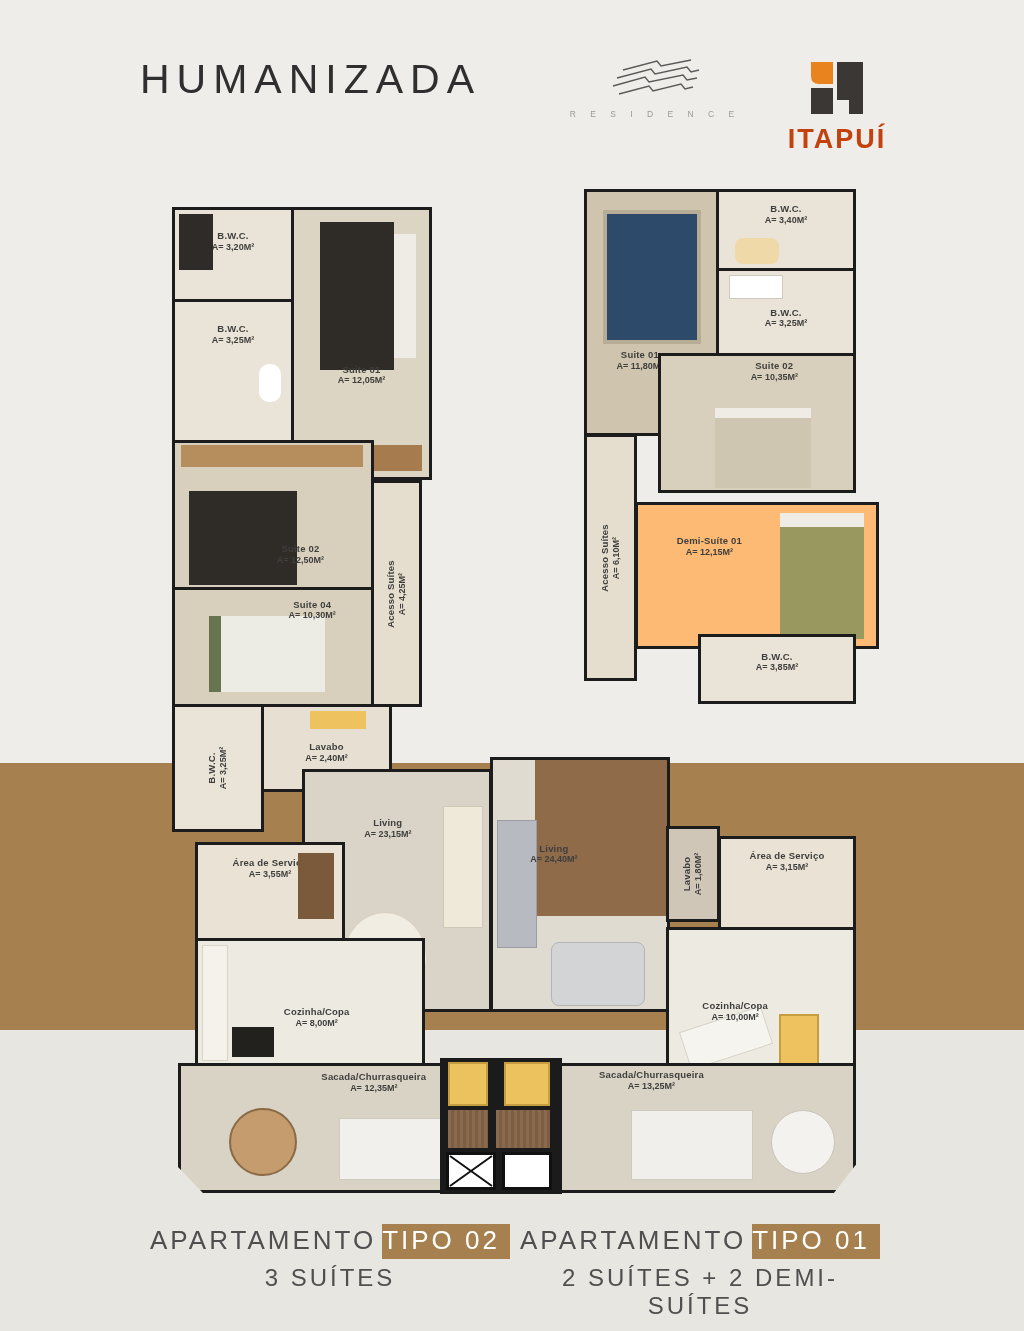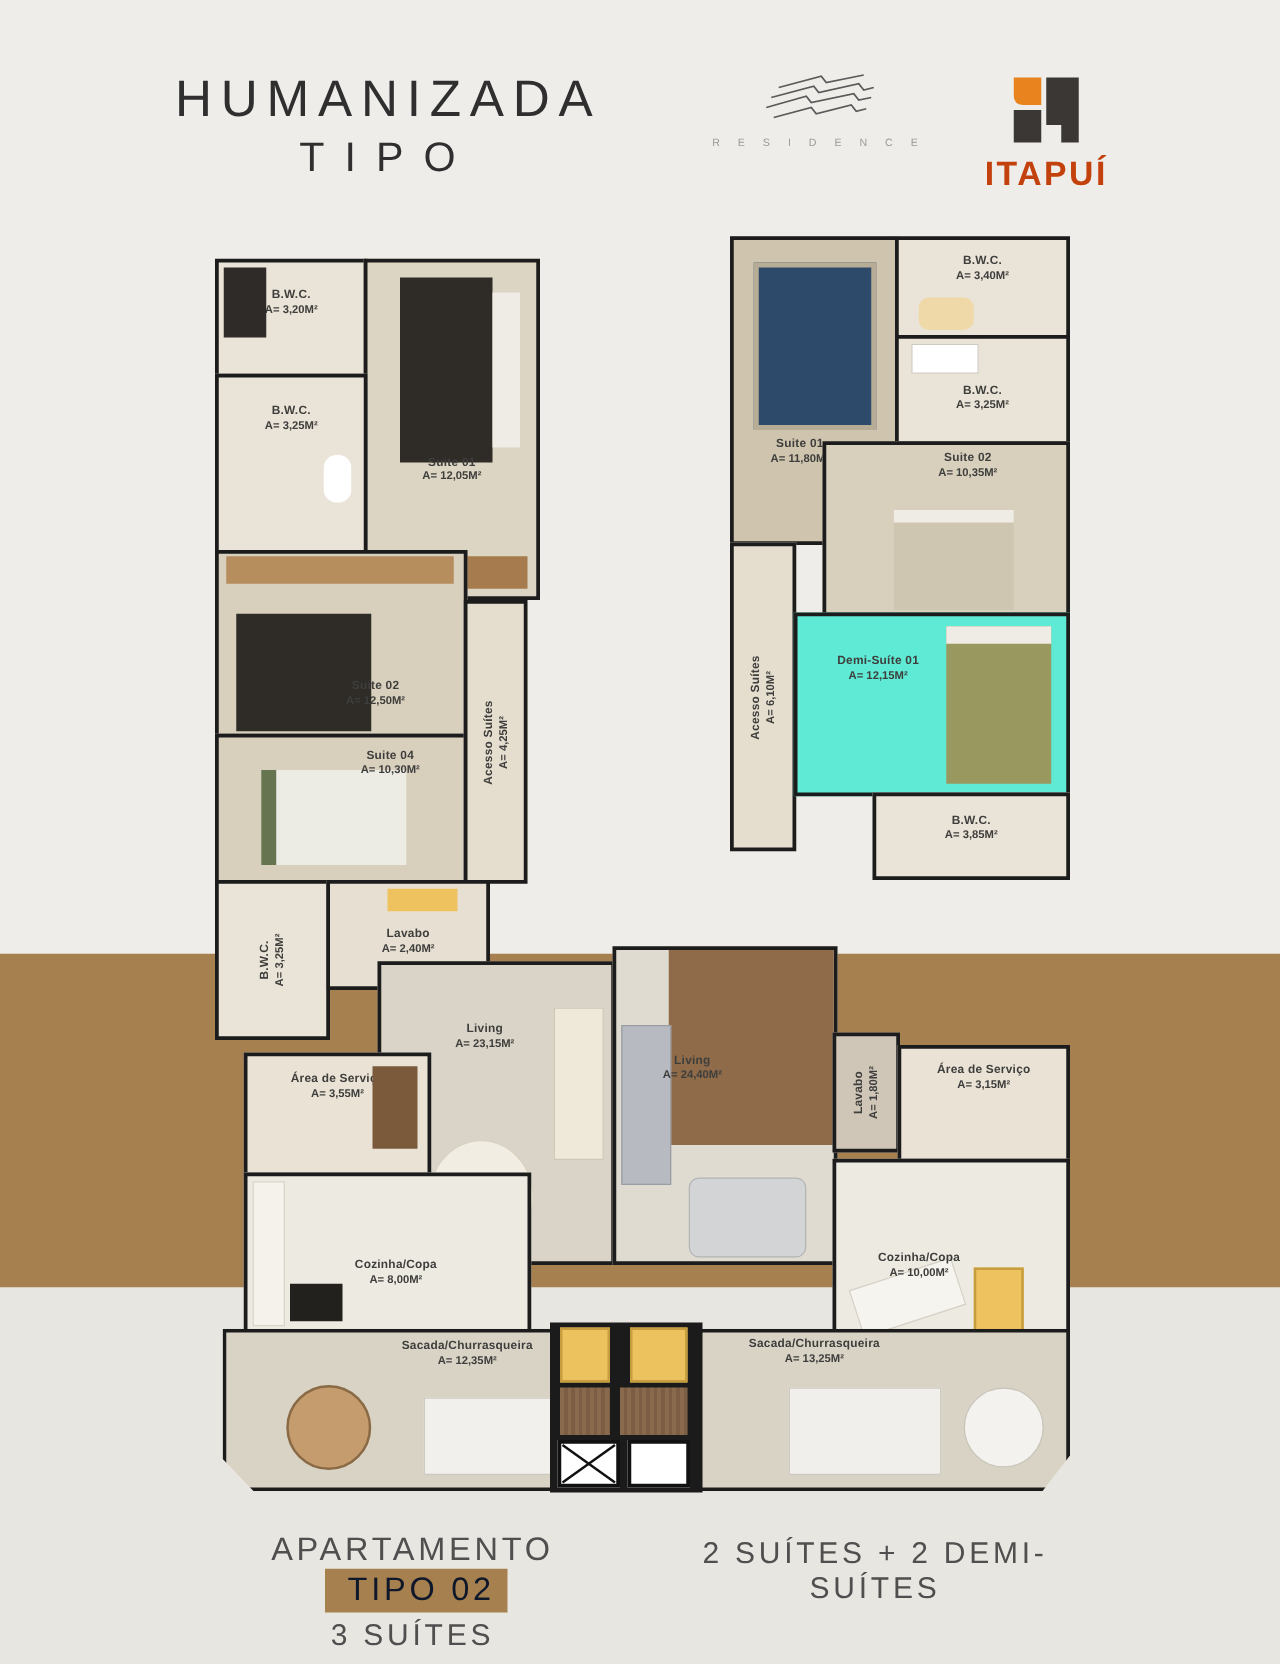--- a/index.html
+++ b/index.html
@@ -44,35 +44,34 @@
   
   .core { position:absolute; left:440px; top:1058px; width:122px; height:136px; background:#1b1b1b; }
   .core .mat { position:absolute; background:#ecc25e; border:2px solid #c79e3f; }
   .core .wood { position:absolute; background:repeating-linear-gradient(90deg,#8a6a4d 0 3px,#7b5e44 3px 6px); }
   .core .shaft { position:absolute; background:#ffffff; border:3px solid #111; }
 
   
   .caption { position:absolute; text-align:center; color:#4f4f4f; }
   .caption .line1 { font-size:26px; font-weight:300; letter-spacing:3px; }
   .caption .badge {
-    display:inline-block; background:#a6814f; color:#0f172a;
-    padding:1px 10px 3px 18px; margin-left:6px; letter-spacing:3px;
+    display:inline-block; background:#a6814f; color:#ffffff;
+    padding:1px 10px 3px 0; margin-left:6px; letter-spacing:3px;
   }
   .caption .line2 { font-size:24px; font-weight:300; letter-spacing:3px; margin-top:5px; }
 </style>
 </head>
 <body>
 
 <div class="band top-light"></div>
 <div class="band brown"></div>
 <div class="band bottom-light"></div>
 
 <div class="title-block">
   <div class="title-line1">HUMANIZADA</div>
-  <div class="title-line2">TIPO</div>
 </div>
 
 <div class="dover">
   <svg width="120" height="46" viewBox="0 0 120 46">
     <g fill="none" stroke="#5a5a5a" stroke-width="1.4">
       <path d="M28 12 L62 3 L66 8 L96 2"></path>
       <path d="M22 20 L56 11 L60 16 L92 9 L96 14 L104 12"></path>
       <path d="M18 28 L50 19 L54 24 L88 17 L92 22 L102 20"></path>
       <path d="M24 36 L54 28 L58 33 L86 26 L90 31 L98 29"></path>
     </g>
@@ -226,21 +225,21 @@
     <div class="furn" style="left:54px;top:52px;width:96px;height:80px;background:#cfc6b2;border-top:10px solid #efece5;"></div>
   </div>
 
   <div class="room" style="left:584px;top:434px;width:53px;height:247px;background:#e5decf;">
     <div class="rlabel vert">
       <span class="rname">Acesso Suítes</span>
         <span class="rarea">A= 6,10M²</span>
     </div>
   </div>
 
-  <div class="room" style="left:635px;top:490px;width:221px;height:147px;background:#5eead4;">
+  <div class="room" style="left:635px;top:502px;width:244px;height:147px;background:#fdba74;">
     <div class="rlabel" style="top:30%;left:2%;width:56%;">
       <span class="rname">Demi-Suíte 01</span>
         <span class="rarea">A= 12,15M²</span>
     </div>
     <div class="furn" style="right:12px;top:8px;width:84px;height:126px;background:#99995f;border-top:14px solid #efece5;"></div>
   </div>
 
   <div class="room" style="left:698px;top:634px;width:158px;height:70px;background:#eae3d7;">
     <div class="rlabel" style="top:40%;">
       <span class="rname">B.W.C.</span>
@@ -308,14 +307,17 @@
 </div>
 
 <div class="caption" style="left:150px;top:1224px;width:360px;">
   <div class="line1">
     <span>APARTAMENTO</span><span class="badge">TIPO 02</span>
   </div>
   <div class="line2">3 SUÍTES</div>
 </div>
 
 <div class="caption" style="left:520px;top:1224px;width:360px;">
+  <div class="line1">
+    <span>APARTAMENTO</span><span class="badge">TIPO 01</span>
+  </div>
   <div class="line2">2 SUÍTES + 2 DEMI-SUÍTES</div>
 </div>
 
 </body></html>

